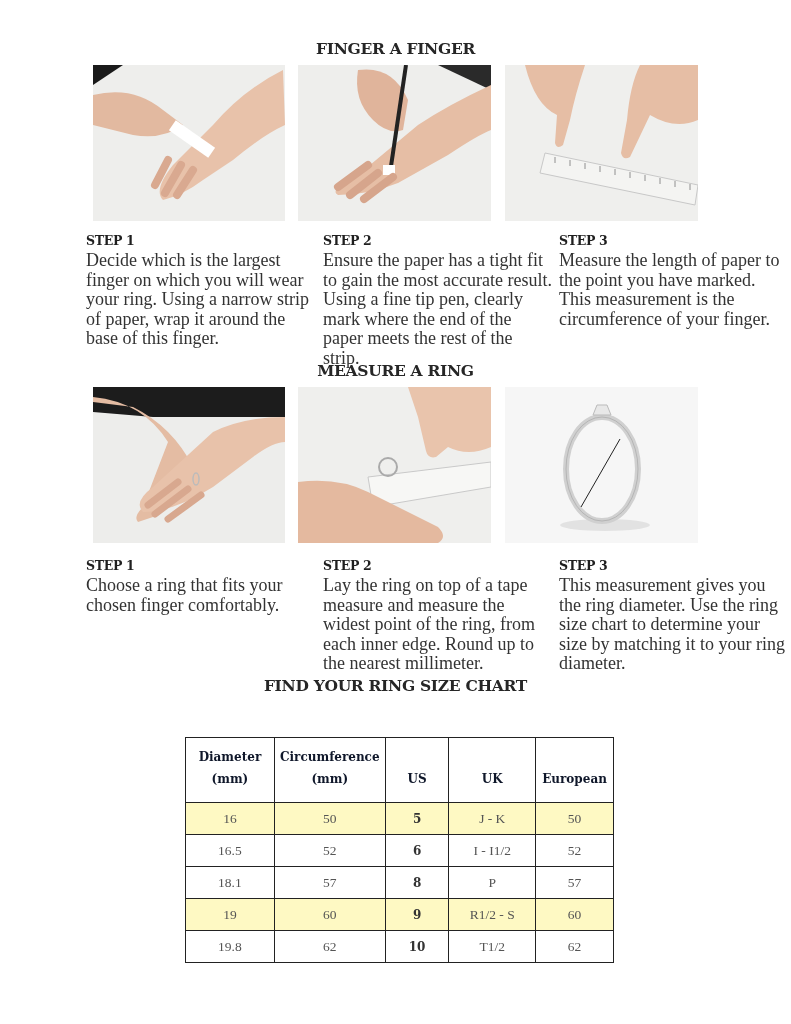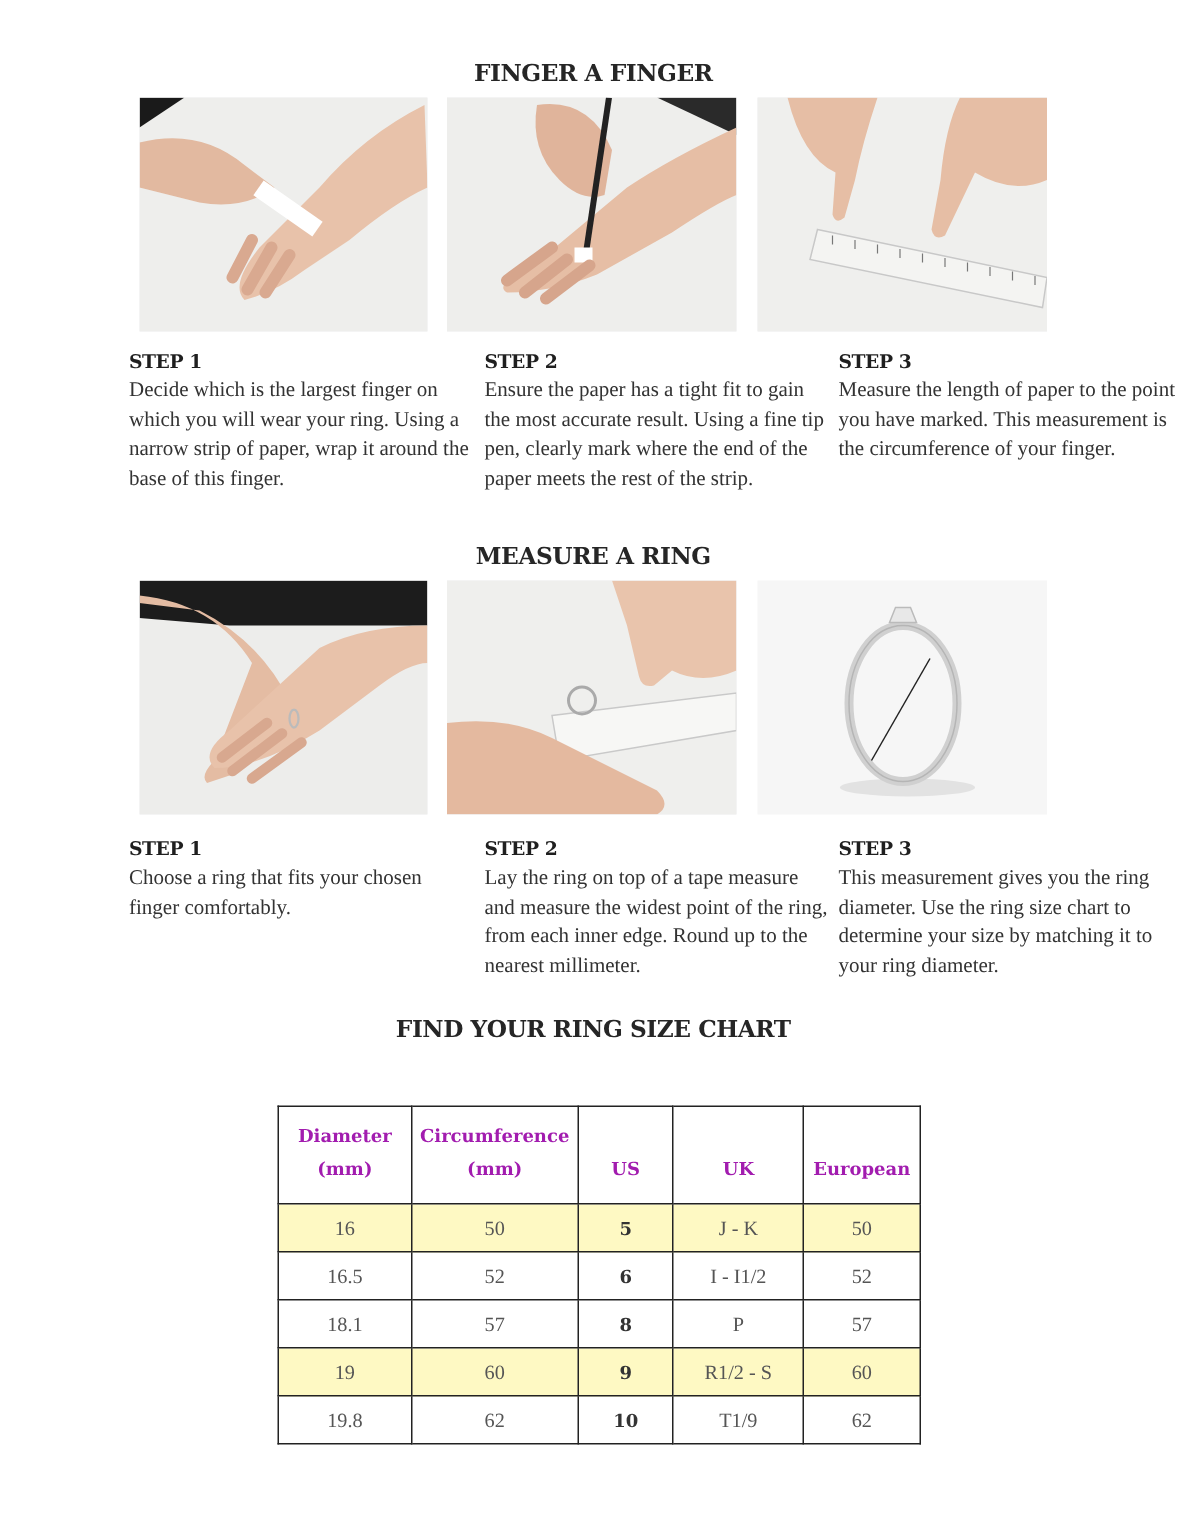--- a/index.html
+++ b/index.html
@@ -6,27 +6,27 @@
   body { width: 791px; height: 1024px; position: relative; overflow: hidden;
          font-family: "DejaVu Serif", "Liberation Serif", serif; color: #2b2b2b; }
   .section-title { position: absolute; left: 0; width: 791px; text-align: center;
          font-family: "DejaVu Serif", serif; font-weight: bold; font-size: 15.5px;
          letter-spacing: -0.3px; color: #262626; margin: 0; }
   .photo { position: absolute; background: #ececeb; overflow: hidden; }
   .photo svg { position: absolute; left: 0; top: 0; width: 100%; height: 100%; }
   .step { position: absolute; width: 230px; margin-left: 39px; }
   .step-label { font-family: "DejaVu Serif", serif; font-weight: bold; font-size: 12.5px;
          color: #1f1f1f; line-height: 16px; margin: 0 0 2px 0; letter-spacing: -0.3px; }
-  .step-text { font-family: "Liberation Serif", serif; font-size: 14px; line-height: 19.5px;
+  .step-text { font-family: "Liberation Serif", serif; font-size: 18px; line-height: 19.5px;
          color: #333; margin: 0; }
   table.size-chart { position: absolute; left: 185px; top: 737px; border-collapse: collapse;
          width: 429px; font-family: "Liberation Serif", serif; }
   table.size-chart th, table.size-chart td { border: 1.5px solid #222; text-align: center; padding: 0; }
   table.size-chart th { height: 52px; font-family: "DejaVu Serif", serif; font-weight: bold;
-         font-size: 12px; color: #a21caf; vertical-align: bottom; padding-bottom: 12px; line-height: 22px; }
+         font-size: 12px; color: #0f172a; vertical-align: bottom; padding-bottom: 12px; line-height: 22px; }
   table.size-chart td { height: 31px; font-size: 13.5px; color: #555; }
   table.size-chart tr.shaded td { background: #fef9c3; }
   table.size-chart td.us { font-weight: bold; color: #333; font-family: "DejaVu Serif", serif; font-size: 12px; }
 </style>
 </head>
 <body>
 
 <h2 class="section-title" style="top:39px;">FINGER A FINGER</h2>
 
 <div class="photo" style="left:93px;top:65px;width:192px;height:156px;">
@@ -174,17 +174,17 @@
       <td>19</td>
       <td>60</td>
       <td class="us">9</td>
       <td>R1/2 - S</td>
       <td>60</td>
     </tr>
     <tr>
       <td>19.8</td>
       <td>62</td>
       <td class="us">10</td>
-      <td>T1/9</td>
+      <td>T1/2</td>
       <td>62</td>
     </tr>
   </tbody>
 </table>
 
 </body></html>

